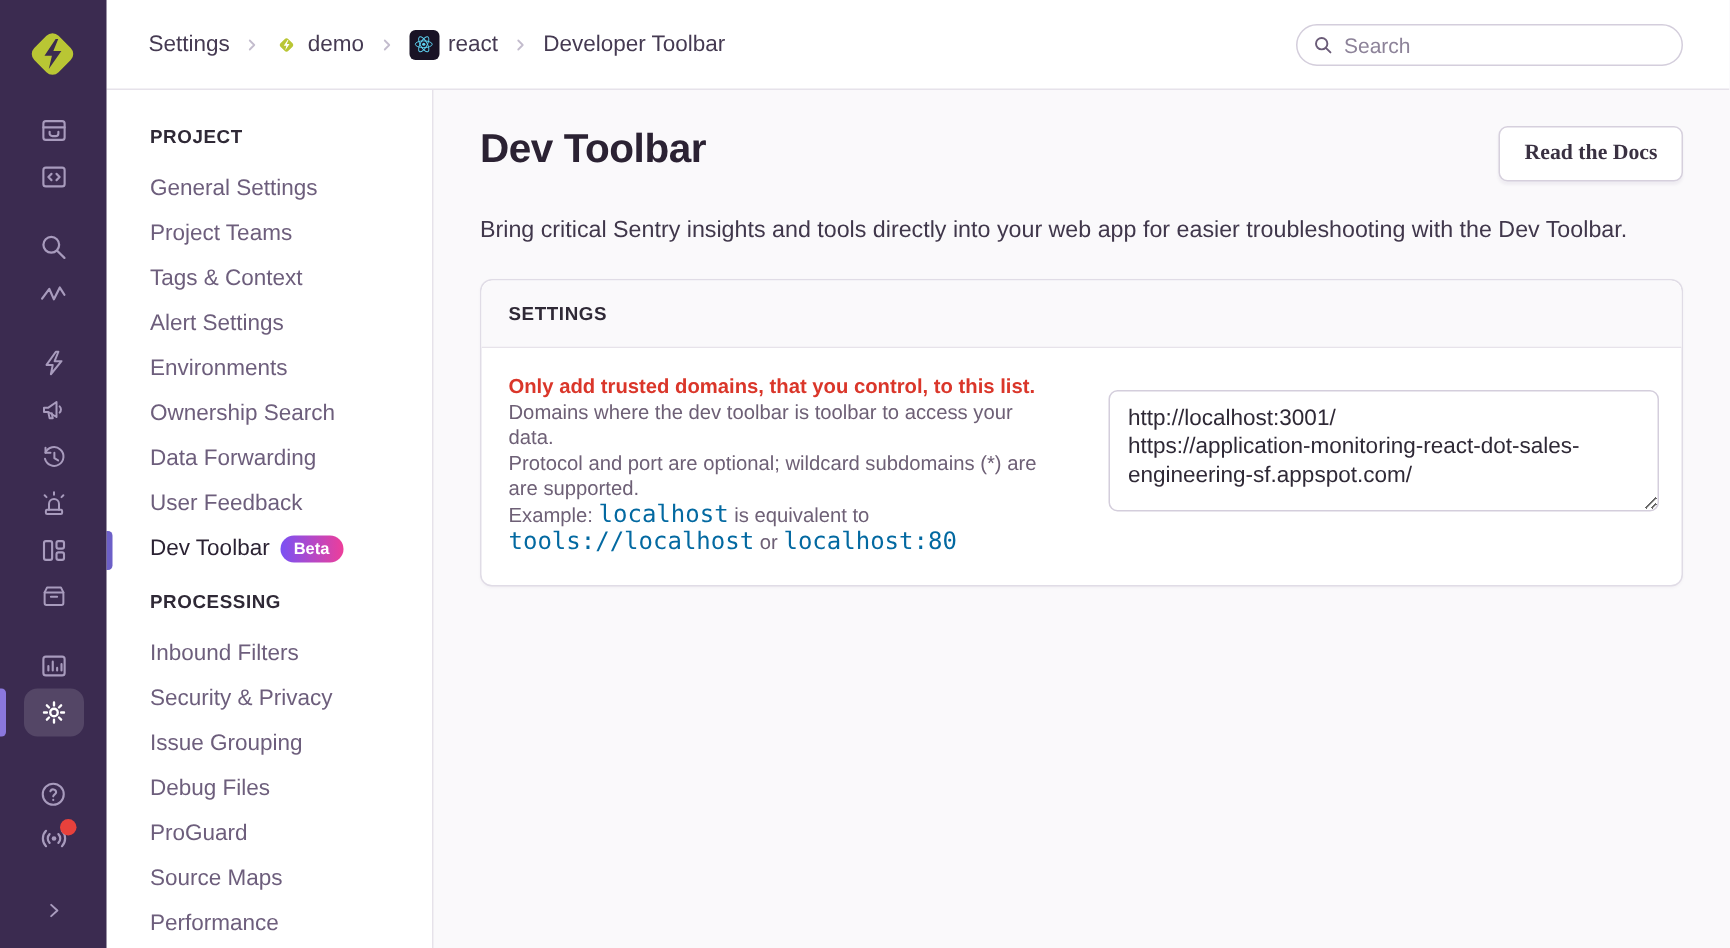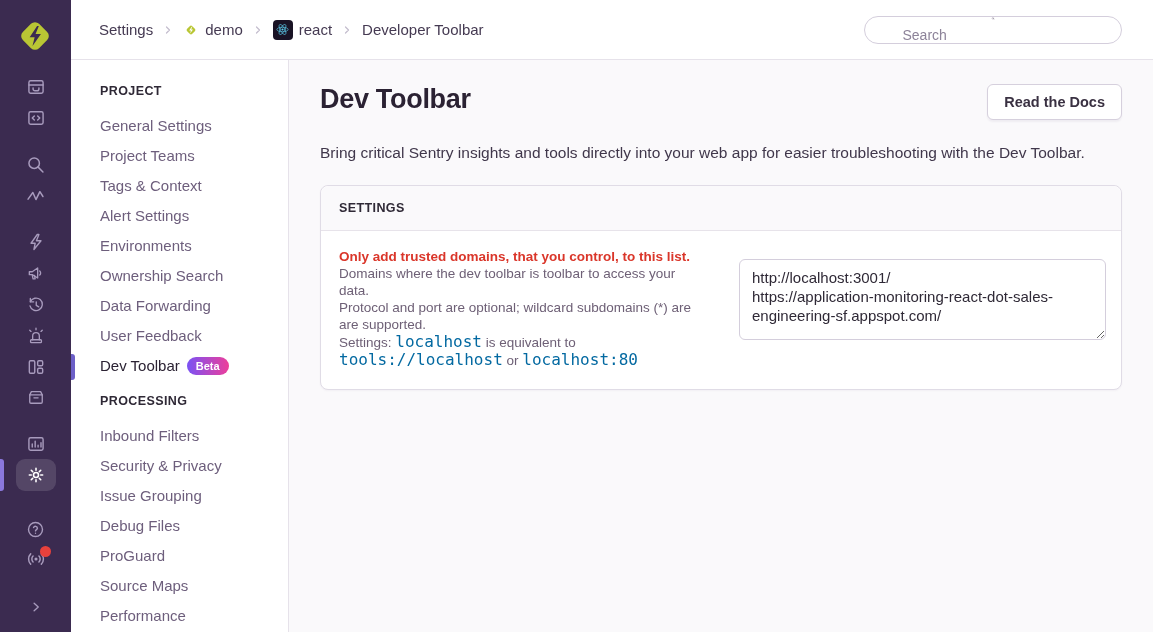--- a/index.html
+++ b/index.html
@@ -17,39 +17,39 @@
   .gear-bg { background:rgba(255,255,255,.13); border-radius:9px; width:40px; height:32px; display:flex; align-items:center; justify-content:center; color:#ffffff; }
   .rail-indicator { position:absolute; left:0; top:459px; width:4px; height:32px; background:#8b78dd; border-radius:0 3px 3px 0; }
   .red-dot { position:absolute; left:40px; top:546px; width:11px; height:11px; border-radius:50%; background:#e8413c; }
 
   
   .header { position:absolute; left:71px; top:0; width:1082px; height:60px; background:#ffffff; border-bottom:1px solid #e6e2ea; display:flex; align-items:center; z-index:4; }
   .crumbs { display:flex; align-items:center; gap:9px; margin-left:28px; font-size:15px; color:#453a52; }
   .crumb { display:flex; align-items:center; gap:6px; cursor:pointer; }
   .crumb-sep { color:#c3bccd; display:flex; align-items:center; }
   .proj-avatar { width:20px; height:20px; border-radius:4px; background:#191325; display:flex; align-items:center; justify-content:center; }
-  .search-wrap { position:absolute; right:31px; top:16px; width:258px; height:28px; border:1px solid #d4cedc; border-radius:14px; background:#fff; display:flex; align-items:center; padding:0 10px; gap:7px;flex-direction:column; }
+  .search-wrap { position:absolute; right:31px; top:16px; width:258px; height:28px; border:1px solid #d4cedc; border-radius:14px; background:#fff; display:flex; align-items:center; padding:0 10px; gap:7px; }
   .search-wrap input { border:none; outline:none; flex:1; font-size:14px; color:#2f2936; font-family:"Liberation Sans",sans-serif; background:transparent; }
   .search-wrap input::placeholder { color:#8d8399; }
 
   
   .side { position:absolute; left:71px; top:60px; width:218px; height:572px; background:#ffffff; border-right:1px solid #e6e2ea; z-index:3; }
   .side-inner { padding:24px 0 0 29px; }
   .side-section { font-size:12.5px; font-weight:700; letter-spacing:.4px; color:#2f2936; margin-bottom:13px; }
   .nav-item { font-size:15px; color:#6d5e7c; height:30px; line-height:30px; cursor:pointer; }
   .nav-item.active { color:#2b2233; display:flex; align-items:center; gap:7px; }
   .side-gap { height:13px; }
   .beta-badge { display:inline-block; background:linear-gradient(90deg,#7a52f4,#ed3e9a); color:#fff; font-size:11px; font-weight:700; padding:2px 9px; border-radius:10px; line-height:14px; }
   .active-indicator { position:absolute; left:0; top:294px; width:4px; height:26px; background:#6c5fc7; border-radius:0 3px 3px 0; }
 
   
   .content { position:absolute; left:289px; top:60px; width:864px; height:572px; background:#faf9fb; padding:24px 31px 0 31px; overflow:hidden; }
   .title-row { display:flex; align-items:flex-start; justify-content:space-between; }
   .page-title { font-size:27px; font-weight:700; color:#2b2233; letter-spacing:-.3px; }
-  .docs-btn { background:#ffffff; border:1px solid #d6d0dd; border-radius:6px; padding:9px 16px; font-size:14.5px; font-weight:700; color:#3a3142; cursor:pointer; box-shadow:0 2px 2px rgba(43,0,84,.05); font-family:Liberation Sans, sans-serif; }
+  .docs-btn { background:#ffffff; border:1px solid #d6d0dd; border-radius:6px; padding:9px 16px; font-size:14.5px; font-weight:700; color:#3a3142; cursor:pointer; box-shadow:0 2px 2px rgba(43,0,84,.05); font-family:Liberation Serif, serif; }
   .page-desc { margin-top:24px; font-size:15.5px; color:#40374b; }
 
   .panel { margin-top:23px; background:#ffffff; border:1px solid #e0dce6; border-radius:8px; box-shadow:0 1px 2px rgba(43,0,84,.04); }
   .panel-header { background:#faf9fb; border-bottom:1px solid #e7e3ea; border-radius:8px 8px 0 0; height:45px; display:flex; align-items:center; padding:0 18px; font-size:12.5px; font-weight:700; letter-spacing:.4px; color:#2f2936; }
   .panel-body { display:flex; padding:17px 18px 20px 18px; }
   .field-left { width:400px; flex:none; padding-right:20px; }
   .field-label { font-size:16px; color:#2f2936; margin-bottom:6px; }
   .field-warning { font-size:13.5px; font-weight:700; color:#da362a; line-height:17px; }
   .field-help { font-size:13.5px; color:#6e6076; line-height:17px; width:352px; }
   .example-line { font-size:13.5px; color:#6e6076; line-height:17px; width:352px; }
@@ -258,21 +258,21 @@
     <div class="page-desc">Bring critical Sentry insights and tools directly into your web app for easier troubleshooting with the Dev Toolbar.</div>
 
     <div class="panel">
       <div class="panel-header">SETTINGS</div>
       <div class="panel-body">
         <div class="field-left">
           <div class="field-warning">Only add trusted domains, that you control, to this list.</div>
           <div class="field-help">Domains where the dev toolbar is toolbar to access your data.</div>
           <div class="field-help">Protocol and port are optional; wildcard subdomains (*) are are supported.</div>
           <div class="example-line">
-            <span>Settings:</span>
+            <span>Example:</span>
             <span class="code">localhost</span>
             <span>is equivalent to</span>
             <span class="code">tools://localhost</span>
             <span>or</span>
             <span class="code">localhost:80</span>
           </div>
         </div>
         <div class="field-right">
           <textarea class="origins-textarea" spellcheck="false" style="">http://localhost:3001/
 https://application-monitoring-react-dot-sales-engineering-sf.appspot.com/</textarea>

